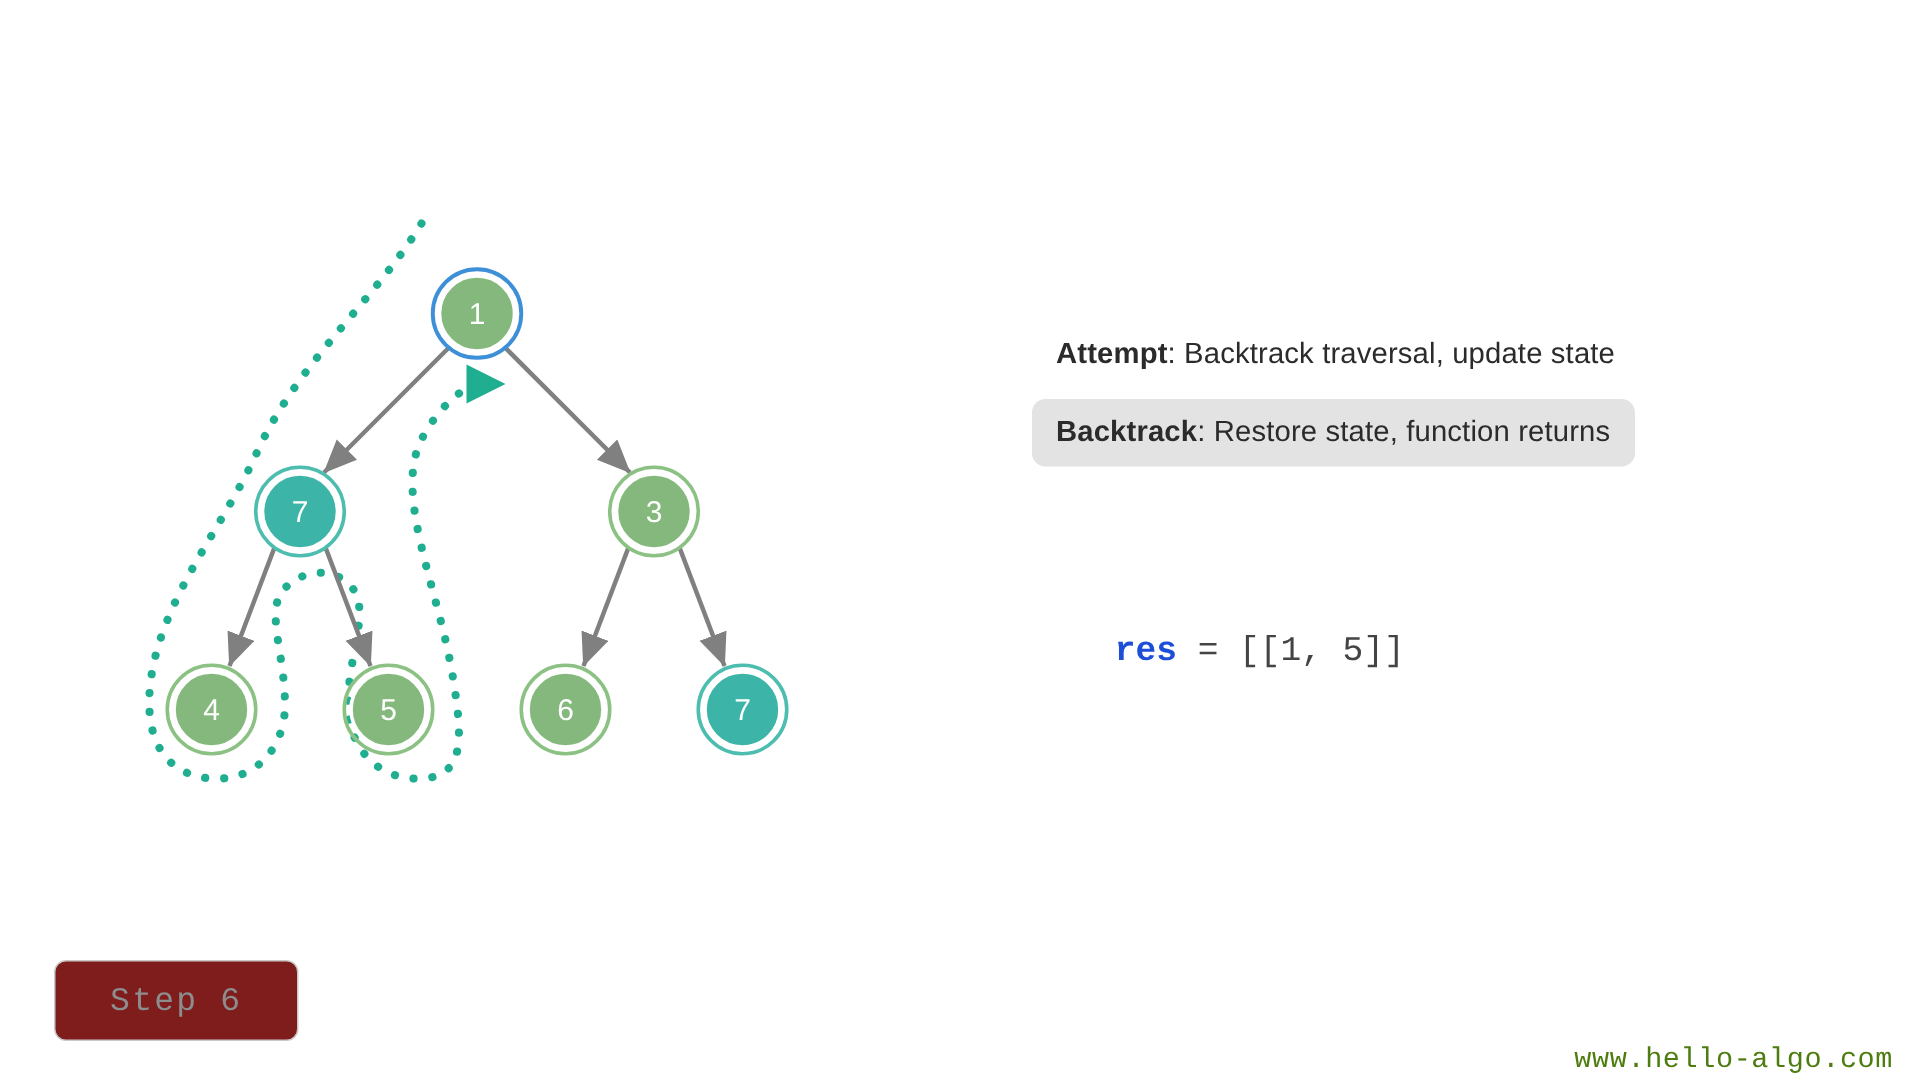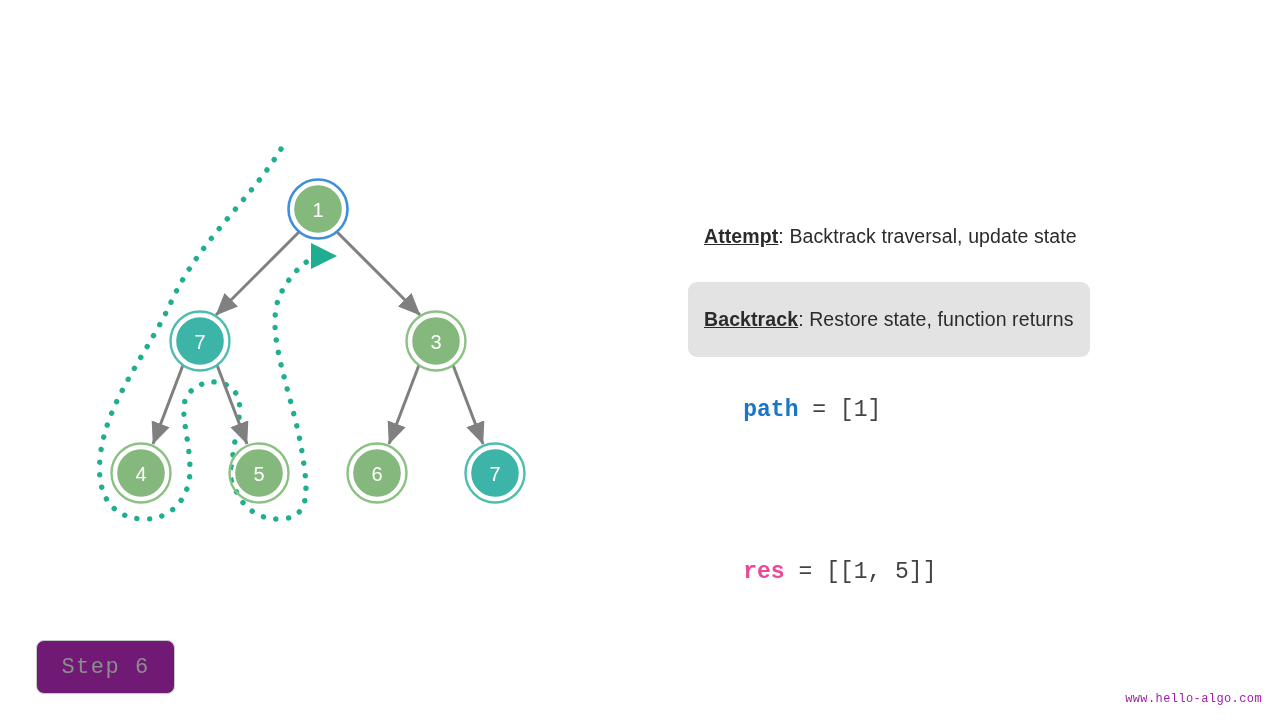--- a/index.html
+++ b/index.html
@@ -49,70 +49,69 @@
     letter-spacing: 0.1px;
     white-space: nowrap;
   }
   .legend-row.attempt {
     margin-left: 16px;
     padding-left: 0;
     padding-right: 0;
   }
   .legend-row.backtrack {
     background: #e3e3e3;
-    margin-top: 28px;
-    padding: 25px 16px;
+    margin-top: 12px;
+    padding: 10px 16px;
     display: inline-block;
   }
   .legend-key {
     font-weight: bold;
-    text-decoration: underline;
   }
 
   .code-block {
     margin-top: 16px;
     font-family: "Liberation Mono", monospace;
     font-size: 23px;
     color: #444444;
     letter-spacing: 0px;
     white-space: pre;
   }
   .code-block.first { margin-top: 14px; }
   .code-block.second { margin-top: 84px; }
   .var-path { color: #1976c9; font-weight: bold; }
-  .var-res  { color: #ec4899; font-weight: bold; }
+  .var-res  { color: #1d4ed8; font-weight: bold; }
 
   
   #step-badge {
     position: absolute;
     left: 36px;
     top: 640px;
-    width: 139px;
+    width: 163px;
     height: 54px;
     box-sizing: border-box;
     border: 1px solid #c9c9c9;
     border-radius: 8px;
-    background: #701a75;
+    background: #7f1d1d;
     display: flex;
     align-items: center;
     justify-content: center;
     font-family: "Liberation Mono", monospace;
     font-size: 22px;
     color: #8d8d8d;
     letter-spacing: 1.5px;
   }
 
   
   #watermark {
     position: absolute;
     right: 18px;
-    bottom: 14px;
+    bottom: 3px;
     font-family: "Liberation Mono", monospace;
-    font-size: 12px;
-    color: #a21caf;
+    font-size: 19px;
+    color: #4d7c0f;
     letter-spacing: 0.4px;
   }
 </style>
 </head>
 <body>
 
 <svg id="tree-canvas" viewBox="0 0 640 720">
   <defs>
     <marker id="arrow-gray" markerWidth="9" markerHeight="9" refX="7.2" refY="3.2" orient="auto" markerUnits="strokeWidth">
       <path d="M0,0 L7.4,3.2 L0,6.4 z" fill="#808080"></path>
@@ -195,23 +194,20 @@
 <div id="info-panel">
 
   <div class="legend-row attempt">
     <span class="legend-key">Attempt</span><span>: Backtrack traversal, update state</span>
   </div>
 
   <div class="legend-row backtrack">
     <span class="legend-key">Backtrack</span><span>: Restore state, function returns</span>
   </div>
 
-  <div class="code-block first">
-    <span class="var-path">path</span><span> = [1]</span>
-  </div>
 
   <div class="code-block second">
     <span class="var-res">res</span><span> = [[1, 5]]</span>
   </div>
 
 </div>
 
 <div id="step-badge">Step 6</div>
 <div id="watermark">www.hello-algo.com</div>
 

